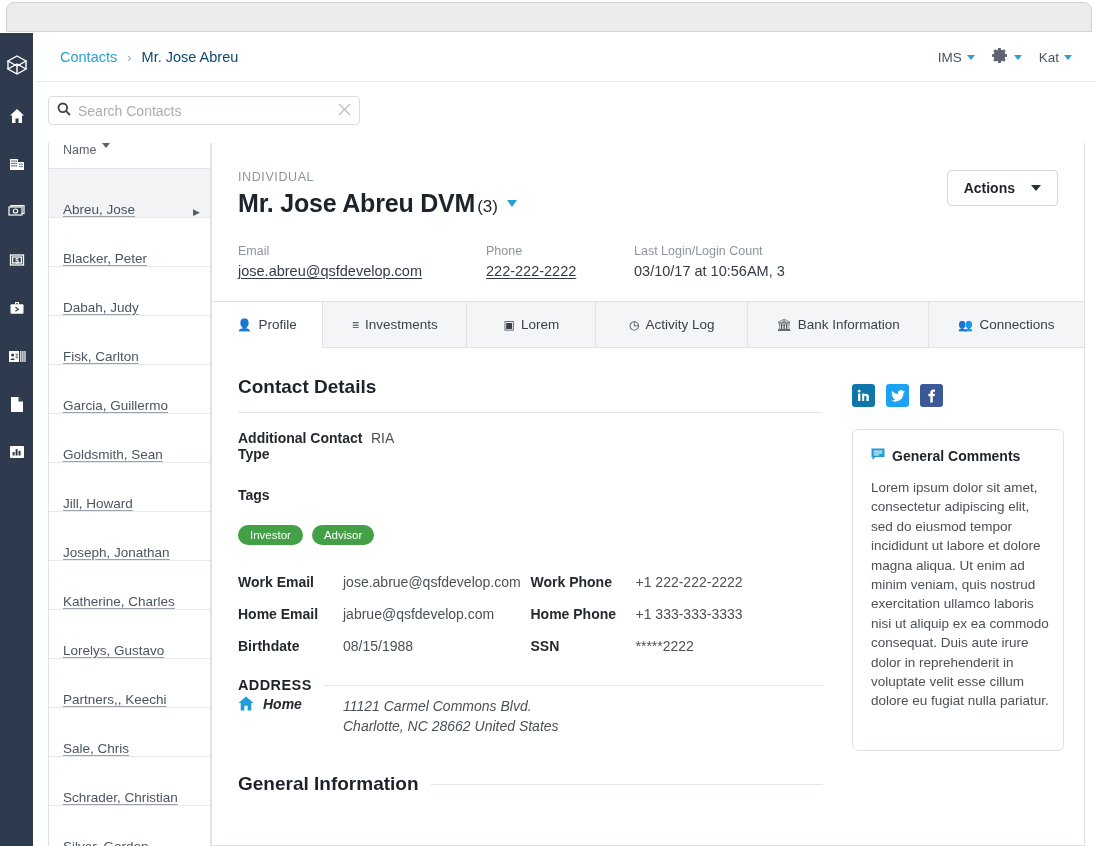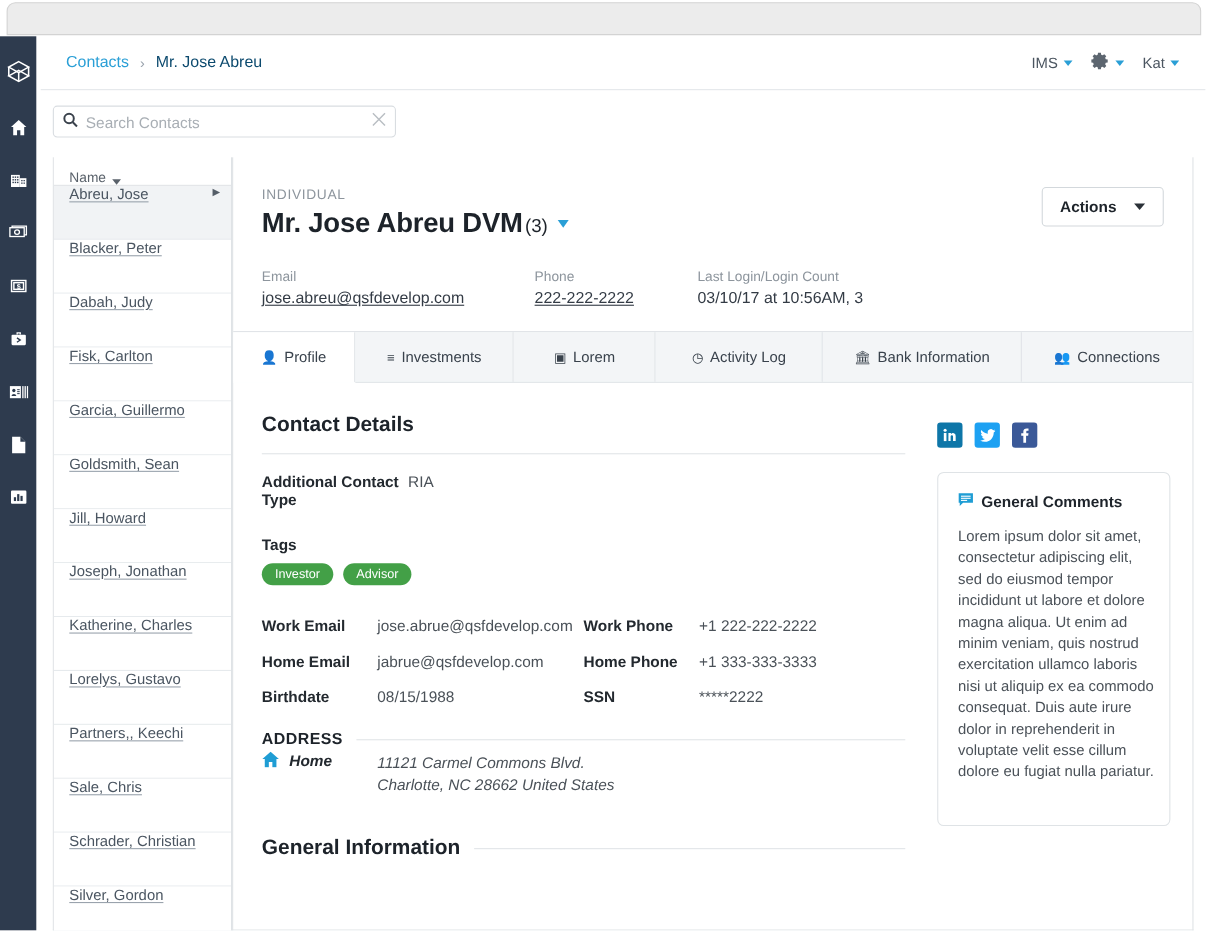--- a/index.html
+++ b/index.html
@@ -68,30 +68,30 @@
   .searchwrap input::placeholder{ color:#a8aeb4; }
   .searchwrap .xclear{ color:#b9bec3; font-size:16px; cursor:pointer; line-height:1; }
 
   
   .list{
     position:absolute; left:48px; top:143px; width:163px; height:703px;
     border:1px solid #dfe3e6; border-top:0; background:#fff;
   }
   .list-head{
     height:26px; border-bottom:1px solid #dfe3e6; background:#fff;
-    display:flex; align-items:flex-end; padding-left:14px;
+    display:flex; align-items:flex-start; padding-left:14px;
     font-size:12.5px; color:#5a626b; cursor:pointer;
   }
   .list-head .dcar{
     width:0;height:0;border-left:4px solid transparent;border-right:4px solid transparent;
     border-top:5px solid #5a626b; margin-left:6px;
   }
   .lrow{
     height:49px; border-bottom:1px solid #e6eaed;
-    display:flex; align-items:flex-start; padding:0 10px 0 14px;
+    display:flex; align-items:flex-end; padding:0 10px 0 14px;
     font-size:13.5px; cursor:pointer; background:#fff;gap:16px;
   }
   .lrow.sel{ background:#f1f3f5; }
   .lrow a{
     color:#4a5561; text-decoration:underline; text-underline-offset:2px;
     text-decoration-color:#9aa3ad;
   }
   .lrow .arw{ margin-left:auto; color:#555e68; font-size:9px; }
 
   
@@ -152,21 +152,21 @@
   .col-right{ width:212px; margin-left:29px; }
 
   .sect-title{ font-size:19px; font-weight:bold; color:#1d232a; }
   .rule{ height:1px; background:#e2e5e8; margin:14px 0 0 0; }
 
   .kv{ display:flex; margin-top:17px; }
   .kv .k{ font-size:14px; font-weight:bold; color:#23292f; }
   .kv .v{ font-size:14px; color:#4a5158; }
 
   .tags-label{ font-size:14px; font-weight:bold; color:#23292f; margin-top:25px; }
-  .pills{ display:flex; gap:9px; margin-top:9px; }
+  .pills{ display:flex; gap:9px; margin-top:22px; }
   .pill{
     background:#43a047; color:#fff; font-size:11.5px;
     padding:4px 12px; border-radius:11px; cursor:pointer;
   }
 
   .grid{ margin-top:29px; }
   .grow{ display:flex; margin-bottom:16px; }
   .gcell{ display:flex; width:325px; }
   .gcell .gk{ width:105px; font-size:14px; font-weight:bold; color:#23292f; }
   .gcell .gv{ font-size:14px; color:#4a5158; }

